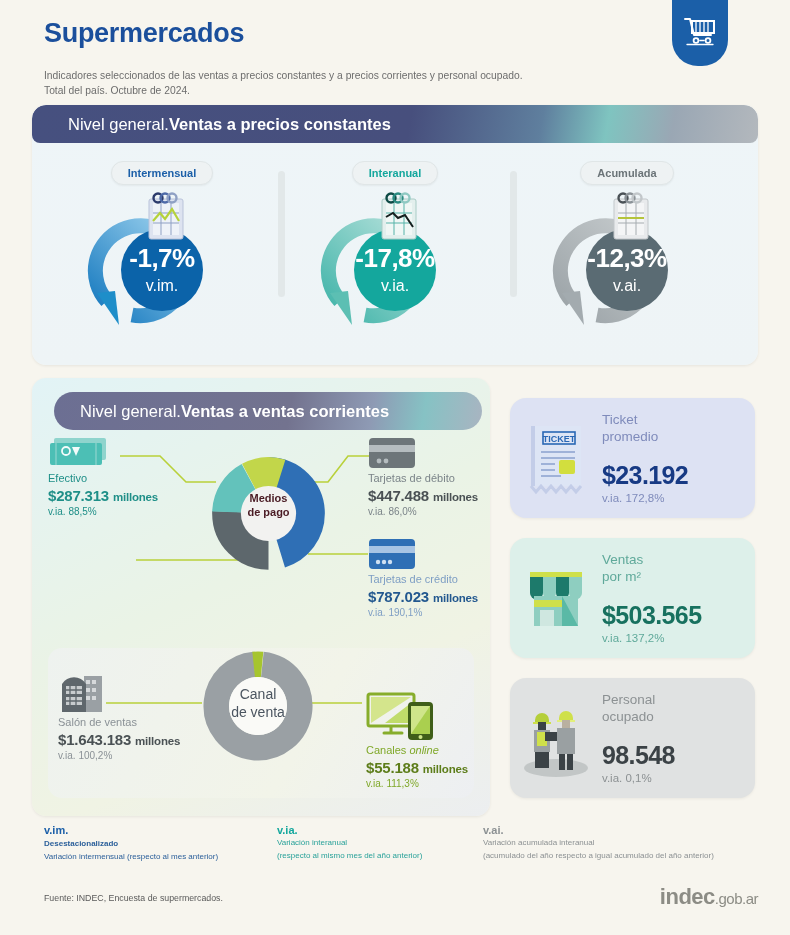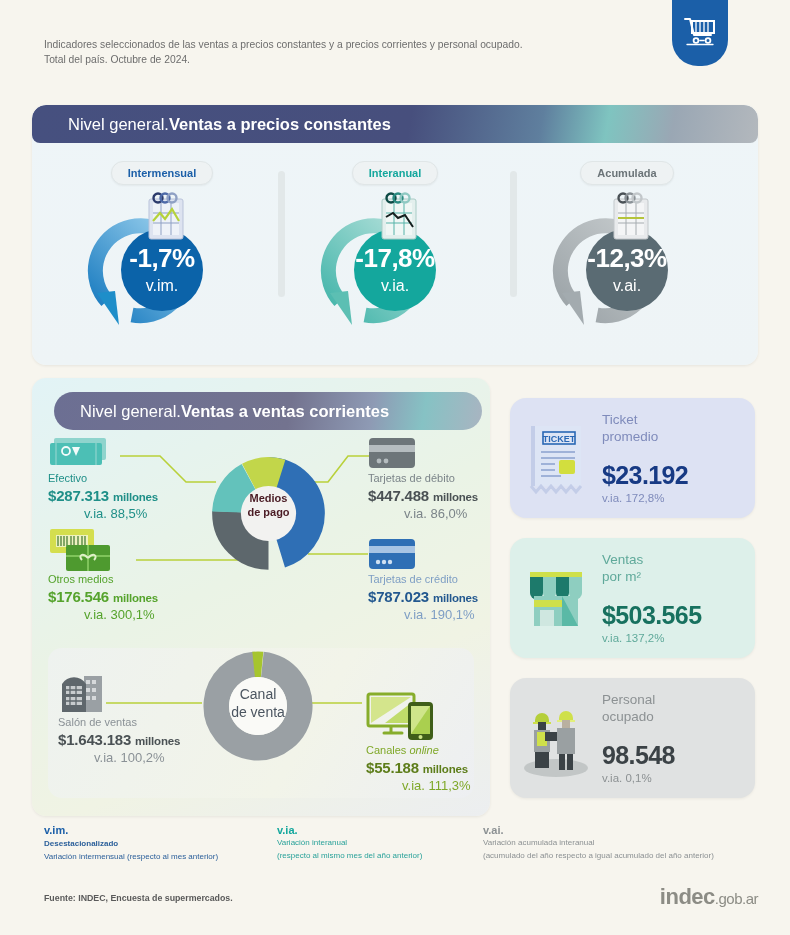--- a/index.html
+++ b/index.html
@@ -80,21 +80,21 @@
   .chan-block {
     position:absolute; left:16px; top:270px; width:426px; height:150px;
     border-radius:14px;
     background:linear-gradient(120deg,#eef2ef 0%, #f2f4e9 60%, #edeff2 100%);
   }
 
   .lbl { position:absolute; }
   .lbl .nm { font-size:11px; line-height:1.2; }
   .lbl .amt { font-size:15px; font-weight:bold; margin-top:2px; letter-spacing:-.2px; }
   .lbl .amt .mil { font-size:11.5px; font-weight:bold; }
-  .lbl .via { font-size:13px; margin-top:2px;margin-left:36px; }
+  .lbl .via { font-size:10px; margin-top:2px; }
 
   .donut { position:absolute; }
 
   
   .rcard {
     position:absolute; left:510px; width:245px; height:120px;
     border-radius:16px; display:flex; align-items:center;
     box-shadow:0 1px 3px rgba(0,0,0,.06);
   }
   .rcard .ico { width:92px; display:flex; justify-content:center; align-items:center; }
@@ -102,31 +102,32 @@
   .rcard .t1 { font-size:13.5px; line-height:1.25; }
   .rcard .t2 { font-size:25px; font-weight:bold; letter-spacing:-.6px; margin-top:16px; }
   .rcard .t3 { font-size:11.5px; margin-top:2px; }
 
   
   .foot { position:absolute; left:0; top:824px; width:790px; }
   .fcol { position:absolute; }
   .fcol .fk { font-size:11px; font-weight:bold; }
   .fcol .fd { font-size:8px; font-weight:bold; margin-top:2px; line-height:1.5; }
   .fcol .fd2 { font-size:8px; margin-top:1px; line-height:1.5; }
-  .source { position:absolute; left:44px; top:893px; font-size:8.8px; color:#5a5a5a;font-weight:bold; }
+  .source { position:absolute; left:44px; top:893px; font-size:8.8px; color:#5a5a5a; }
   .brand { position:absolute; right:32px; top:884px; font-size:22px; color:#8c8c85; letter-spacing:-.5px; }
   .brand .b1 { font-weight:bold; }
   .brand .b2 { font-size:15px;margin-top:24px; }
 </style>
 </head>
 <body>
 
 <div class="page">
 
   <div class="hdr">
+    <div class="hdr-title">Supermercados</div>
     <div class="hdr-sub">
       <div>Indicadores seleccionados de las ventas a precios constantes y a precios corrientes y personal ocupado.</div>
       <div>Total del país. Octubre de 2024.</div>
     </div>
   </div>
 
   <div class="cart-tab">
     <span>
       <svg width="34" height="32" viewBox="0 0 34 32">
         <path d="M2 4 h5 l4 16 h17" fill="none" stroke="#fff" stroke-width="2" stroke-linecap="round" stroke-linejoin="round"></path>
@@ -289,39 +290,20 @@
           </svg>
         </span>
         <div class="nm">Efectivo</div>
         <div class="amt">
           <span>$287.313</span>
           <span class="mil">millones</span>
         </div>
         <div class="via">v.ia. 88,5%</div>
       </div>
 
-      <div class="lbl" style="left:16px;top:137px;color:#55a32c">
-        <span>
-          <svg width="72" height="46" viewBox="0 0 72 46" style="position:absolute;left:0;top:-46px">
-            <rect x="2" y="2" width="44" height="24" rx="2" fill="#d4de4e"></rect>
-            <rect x="8" y="8" width="32" height="12" fill="#eef2c0"></rect>
-            <path d="M10 9 v10 M13 9 v10 M16 9 v10 M19 9 v10 M23 9 v10 M26 9 v10 M30 9 v10 M34 9 v10 M37 9 v10" stroke="#2e6b1f" stroke-width="1.1"></path>
-            <rect x="18" y="18" width="44" height="26" rx="2" fill="#4e9a2f"></rect>
-            <path d="M40 18 v26" stroke="#7fc45a" stroke-width="2"></path>
-            <path d="M18 29 h44" stroke="#7fc45a" stroke-width="2"></path>
-            <path d="M40 31 c-6 -6 -10 -2 -6 2 M40 31 c6 -6 10 -2 6 2" fill="none" stroke="#dff0c8" stroke-width="2"></path>
-          </svg>
-        </span>
-        <div class="nm">Otros medios</div>
-        <div class="amt">
-          <span>$176.546</span>
-          <span class="mil">millones</span>
-        </div>
-        <div class="via">v.ia. 300,1%</div>
-      </div>
 
       <div class="lbl" style="left:336px;top:36px;color:#7b8489">
         <span>
           <svg width="50" height="34" viewBox="0 0 50 34" style="position:absolute;left:0;top:-36px">
             <rect x="1" y="2" width="46" height="30" rx="4" fill="#6d7579"></rect>
             <rect x="1" y="9" width="46" height="7" fill="#b5bcbf"></rect>
             <circle cx="11" cy="25" r="2.4" fill="#b5bcbf"></circle>
             <circle cx="18" cy="25" r="2.4" fill="#b5bcbf"></circle>
           </svg>
         </span>

